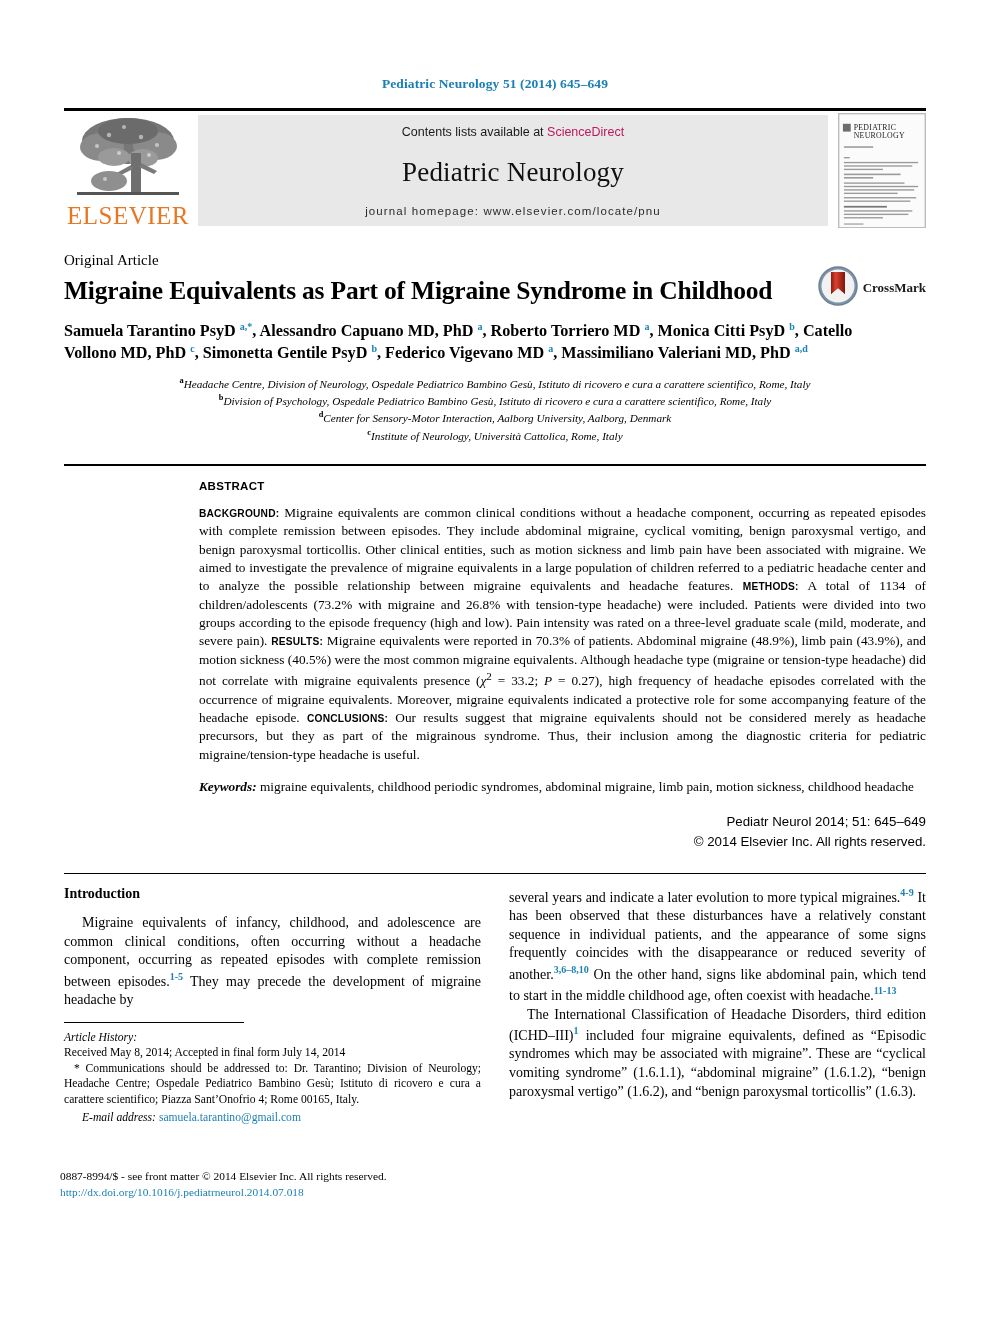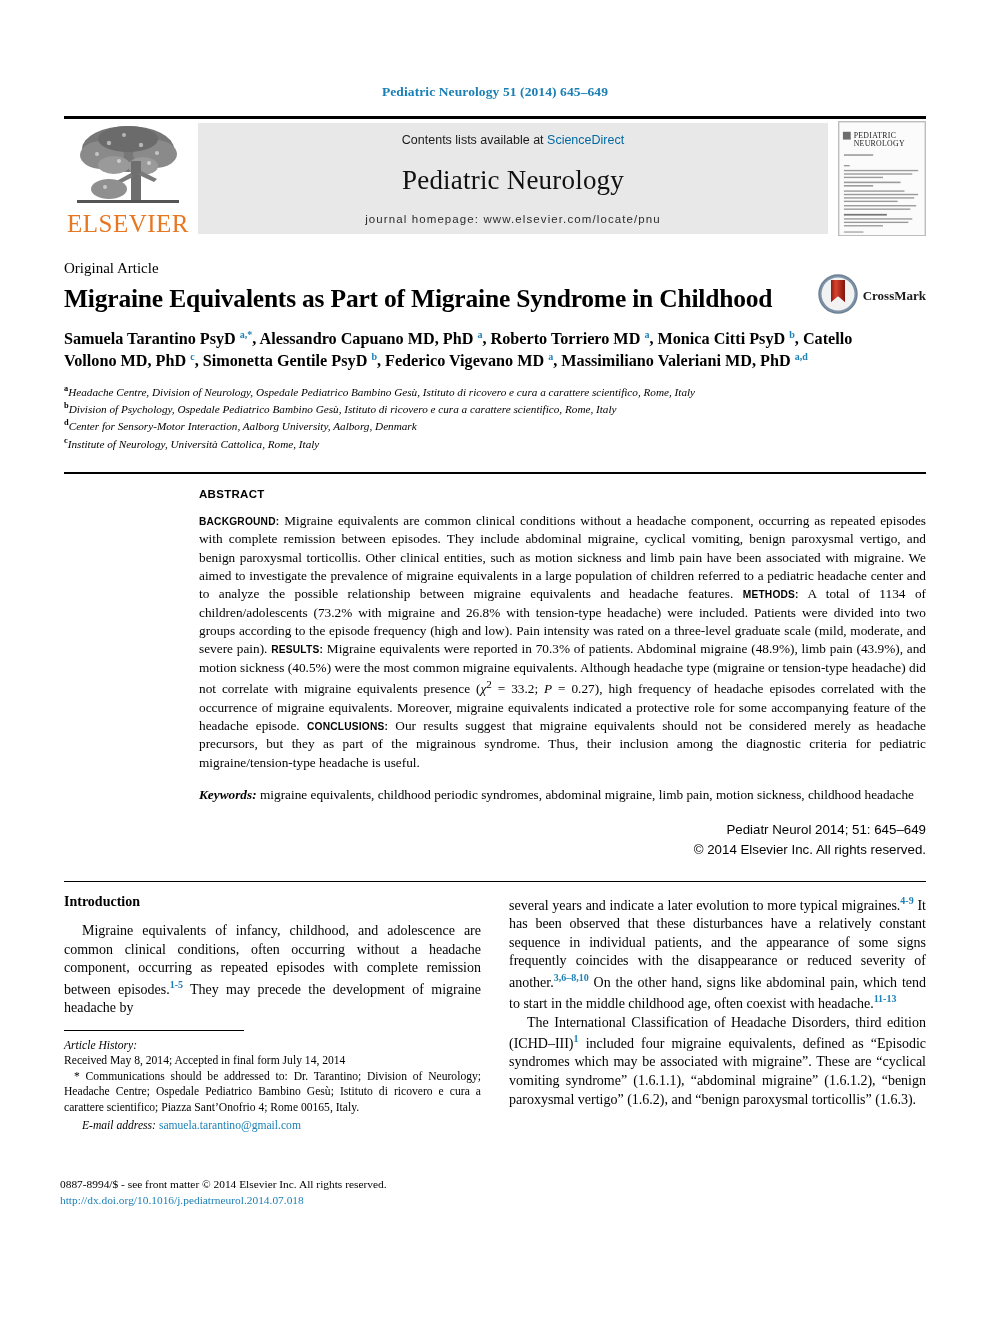--- a/index.html
+++ b/index.html
@@ -7,21 +7,21 @@
     margin: 0; padding: 0;
     background: #ffffff;
   }
   body {
     width: 990px; height: 1320px;
     font-family: "Liberation Serif", "DejaVu Serif", serif;
     color: #000;
     position: relative;
     overflow: hidden;
   }
-  .page { position: relative; width: 990px; height: 1180px; padding: 4px; margin-top: 8px; }
+  .page { position: relative; width: 990px; height: 1180px; padding: 4px; }
 
   
   .running-head {
     text-align: center;
     font-family: "Liberation Serif", serif;
     font-weight: bold;
     font-size: 13.5px;
     color: #1a7fb5;
     padding-top: 72px;
     letter-spacing: .1px;
@@ -57,21 +57,21 @@
     margin: 4px 10px 4px 6px;
     display: flex; flex-direction: column;
     align-items: center; justify-content: space-between;
     padding: 10px 0 9px 0;
   }
   .contents-line {
     font-family: "Liberation Sans", sans-serif;
     font-size: 12.5px;
     color: #1a1a1a;
   }
-  .contents-line .sd { color: #0369a1; }
+  .contents-line .sd { color: #be185d; }
   .journal-title {
     font-family: "Liberation Serif", serif;
     font-size: 27px;
     color: #111;
     letter-spacing: .2px;
   }
   .homepage-line {
     font-family: "Liberation Sans", sans-serif;
     font-size: 11.5px;
     letter-spacing: 1.1px;
@@ -110,20 +110,21 @@
     line-height: 1.32;
     max-width: 790px;
     margin-bottom: 10px;
   }
   .authors sup { font-size: 10px; color: #1a7fb5; font-weight: bold; }
   .affils {
     font-family: "Liberation Serif", serif;
     font-style: italic;
     font-size: 11.2px;
     line-height: 1.38;
+    text-align: center;
   }
   .affils sup { font-style: normal; font-weight: bold; font-size: 8.4px; }
   .affil-row { margin: 0; }
 
   
   .crossmark {
     position: absolute; right: 0; top: 14px;
     display: flex; align-items: center; gap: 5px;
   }
   .crossmark-word {

